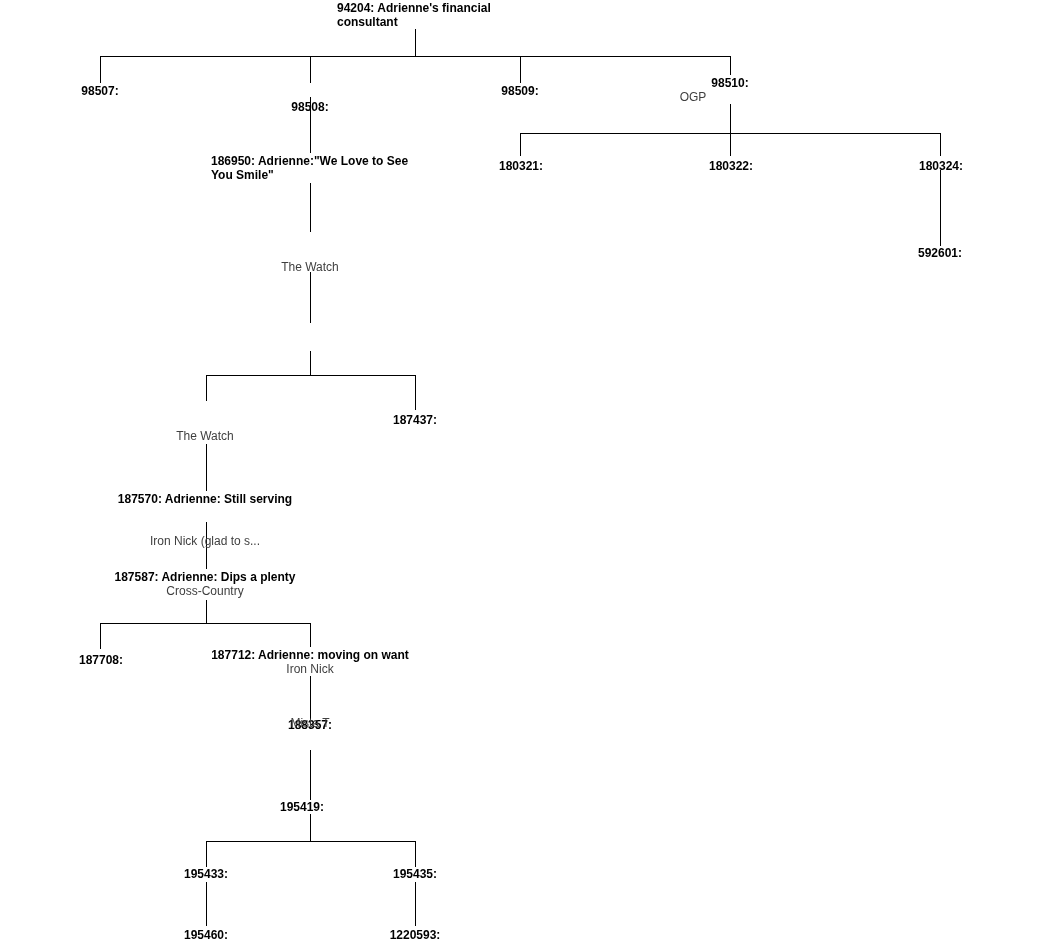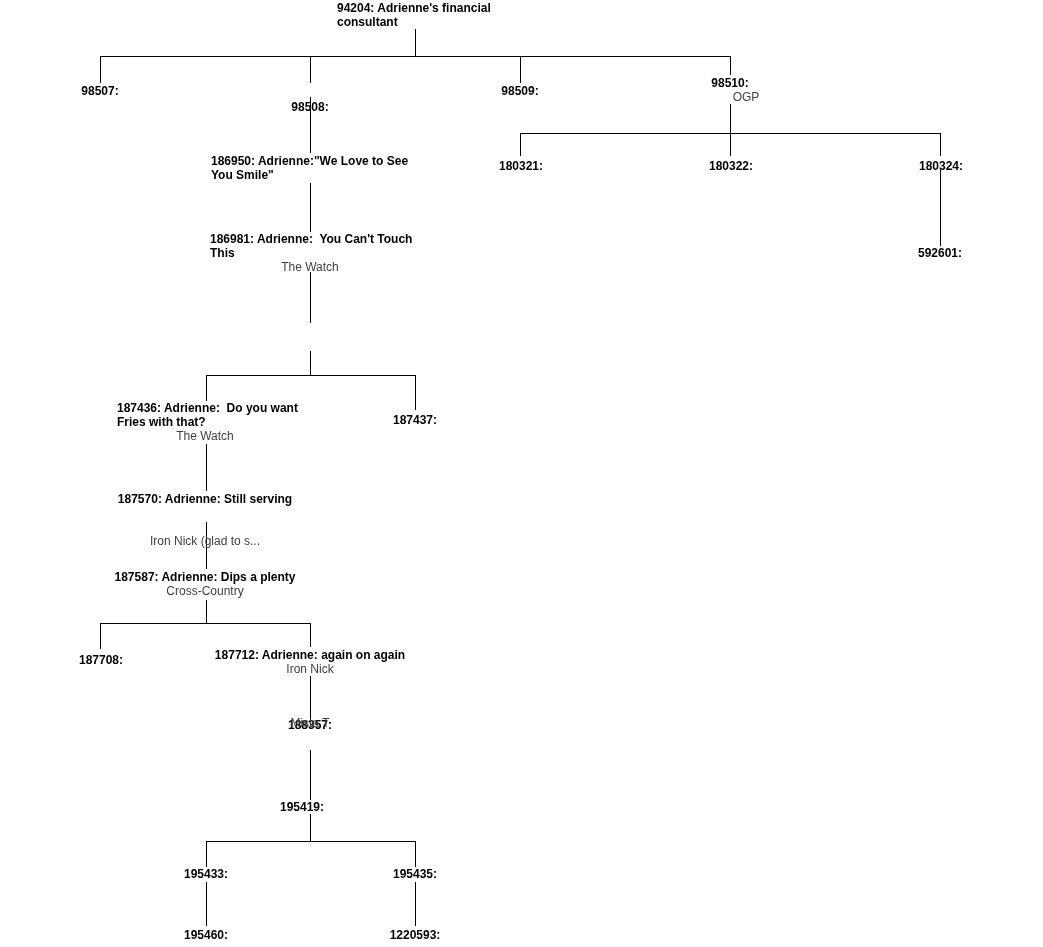--- a/index.html
+++ b/index.html
@@ -64,47 +64,45 @@
   <div class="vline" style="left:415px;top:841px;height:26px"></div>
   <div class="vline" style="left:206px;top:882px;height:44px"></div>
   <div class="vline" style="left:415px;top:882px;height:44px"></div>
 
   <div class="nb" style="left:337px;top:1px;width:166px">94204: Adrienne's financial consultant</div>
 
   <div class="nc" style="left:100px;top:84px">98507:</div>
   <div class="nc" style="left:310px;top:100px">98508:</div>
   <div class="nc" style="left:520px;top:84px">98509:</div>
   <div class="nc" style="left:730px;top:76px">98510:</div>
-  <div class="nc sub" style="left:746px;top:90px">OGP</div>
+  <div class="nc sub" style="left:693px;top:90px">OGP</div>
 
   <div class="nc" style="left:521px;top:159px">180321:</div>
   <div class="nc" style="left:731px;top:159px">180322:</div>
   <div class="nc" style="left:941px;top:159px">180324:</div>
   <div class="nc" style="left:940px;top:246px">592601:</div>
 
   <div class="nb" style="left:211px;top:154px;width:202px">186950: Adrienne:"We Love to See You Smile"</div>
 
-  <div class="nb" style="left:210px;top:232px;width:212px">186981: Adrienne:  You Can't Touch This</div>
   <div class="nc sub" style="left:310px;top:260px">The Watch</div>
 
 
-  <div class="nb" style="left:117px;top:401px;width:196px">187436: Adrienne:  Do you want Fries with that?</div>
   <div class="nc sub" style="left:205px;top:429px">The Watch</div>
 
   <div class="nc" style="left:415px;top:413px">187437:</div>
 
   <div class="nc" style="left:205px;top:492px">187570: Adrienne: Still serving</div>
   <div class="nc sub" style="left:205px;top:534px">Iron Nick (glad to s...</div>
 
   <div class="nc" style="left:205px;top:570px">187587: Adrienne: Dips a plenty</div>
   <div class="nc sub" style="left:205px;top:584px">Cross-Country</div>
 
   <div class="nc" style="left:101px;top:653px">187708:</div>
 
-  <div class="nc" style="left:310px;top:648px">187712: Adrienne: again on again</div>
+  <div class="nc" style="left:310px;top:648px">187712: Adrienne: moving on want</div>
   <div class="nc sub" style="left:310px;top:662px">Iron Nick</div>
 
   <div class="nc" style="left:310px;top:718px">188357:</div>
   <div class="nc sub" style="left:310px;top:716px">Mista T</div>
 
   <div class="nc" style="left:302px;top:800px">195419:</div>
 
   <div class="nc" style="left:206px;top:867px">195433:</div>
   <div class="nc" style="left:415px;top:867px">195435:</div>
 

